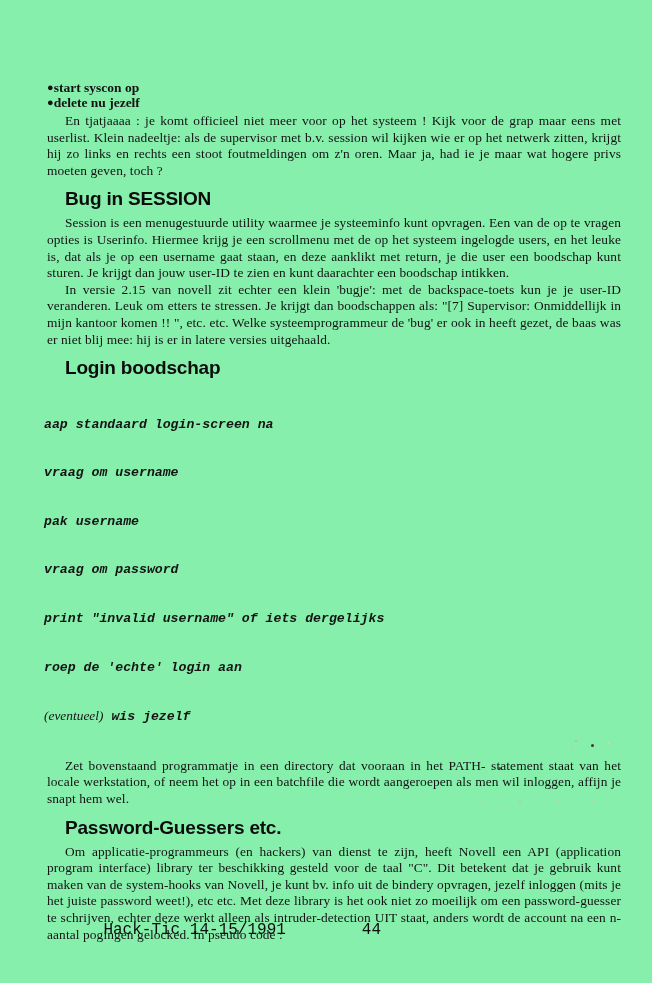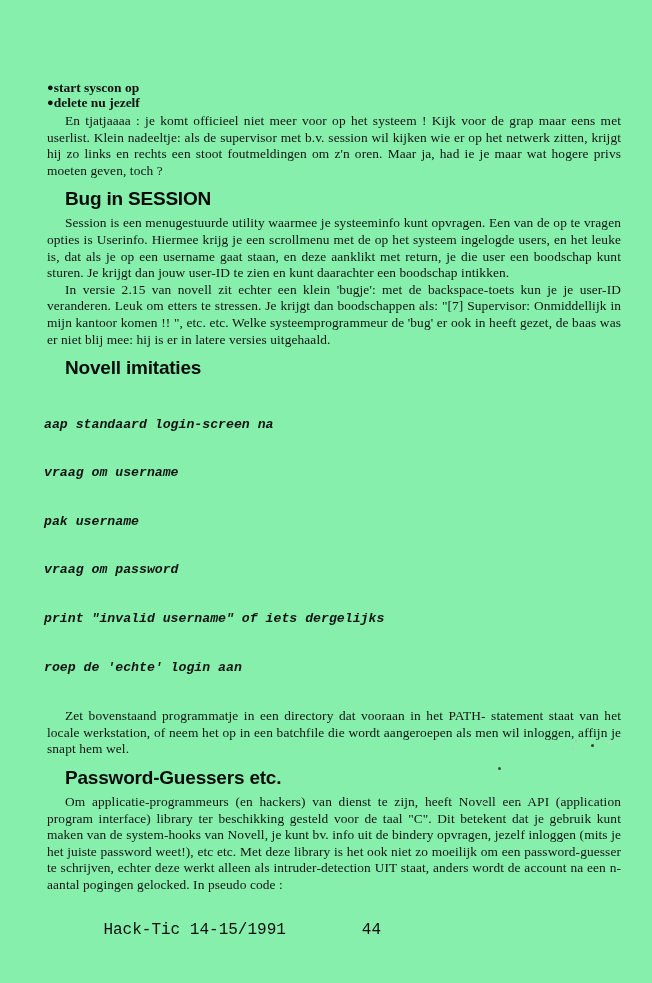--- a/index.html
+++ b/index.html
@@ -86,28 +86,29 @@
       <div class="bullet"><span class="dot">●</span><span>start syscon op</span></div>
       <div class="bullet"><span class="dot">●</span><span>delete nu jezelf</span></div>
     </div>
 
     <p class="body">En tjatjaaaa : je komt officieel niet meer voor op het systeem ! Kijk voor de grap maar eens met userlist. Klein nadeeltje: als de supervisor met b.v. session wil kijken wie er op het netwerk zitten, krijgt hij zo links en rechts een stoot foutmeldingen om z'n oren. Maar ja, had ie je maar wat hogere privs moeten geven, toch ?</p>
 
     <h2 class="head">Bug in SESSION</h2>
     <p class="body">Session is een menugestuurde utility waarmee je systeeminfo kunt opvragen. Een van de op te vragen opties is Userinfo. Hiermee krijg je een scrollmenu met de op het systeem ingelogde users, en het leuke is, dat als je op een username gaat staan, en deze aanklikt met return, je die user een boodschap kunt sturen. Je krijgt dan jouw user-ID te zien en kunt daarachter een boodschap intikken.</p>
     <p class="body">In versie 2.15 van novell zit echter een klein 'bugje': met de backspace-toets kun je je user-ID veranderen. Leuk om etters te stressen. Je krijgt dan boodschappen als: "[7] Supervisor: Onmiddellijk in mijn kantoor komen !! ", etc. etc. Welke systeemprogrammeur de 'bug' er ook in heeft gezet, de baas was er niet blij mee: hij is er in latere versies uitgehaald.</p>
 
-    <h2 class="head">Novell imitaties</h2>
+    <h2 class="head">Login boodschap</h2>
     <div class="code">
       <div class="code-line">aap standaard login-screen na</div>
       <div class="code-line">vraag om username</div>
       <div class="code-line">pak username</div>
       <div class="code-line">vraag om password</div>
       <div class="code-line">print "invalid username" of iets dergelijks</div>
       <div class="code-line">roep de 'echte' login aan</div>
+      <div class="code-line"><span class="serif-part">(eventueel)</span><span> wis jezelf</span></div>
     </div>
     <p class="body">Zet bovenstaand programmatje in een directory dat vooraan in het PATH- statement staat van het locale werkstation, of neem het op in een batchfile die wordt aangeroepen als men wil inloggen, affijn je snapt hem wel.</p>
 
     <h2 class="head">Password-Guessers etc.</h2>
     <p class="body">Om applicatie-programmeurs (en hackers) van dienst te zijn, heeft Novell een API (application program interface) library ter beschikking gesteld voor de taal "C". Dit betekent dat je gebruik kunt maken van de system-hooks van Novell, je kunt bv. info uit de bindery opvragen, jezelf inloggen (mits je het juiste password weet!), etc etc. Met deze library is het ook niet zo moeilijk om een password-guesser te schrijven, echter deze werkt alleen als intruder-detection UIT staat, anders wordt de account na een n-aantal pogingen gelocked. In pseudo code :</p>
 
   </div>
 
   <div class="footer">
     <span>Hack-Tic 14-15/1991</span><span class="pageno">44</span>

